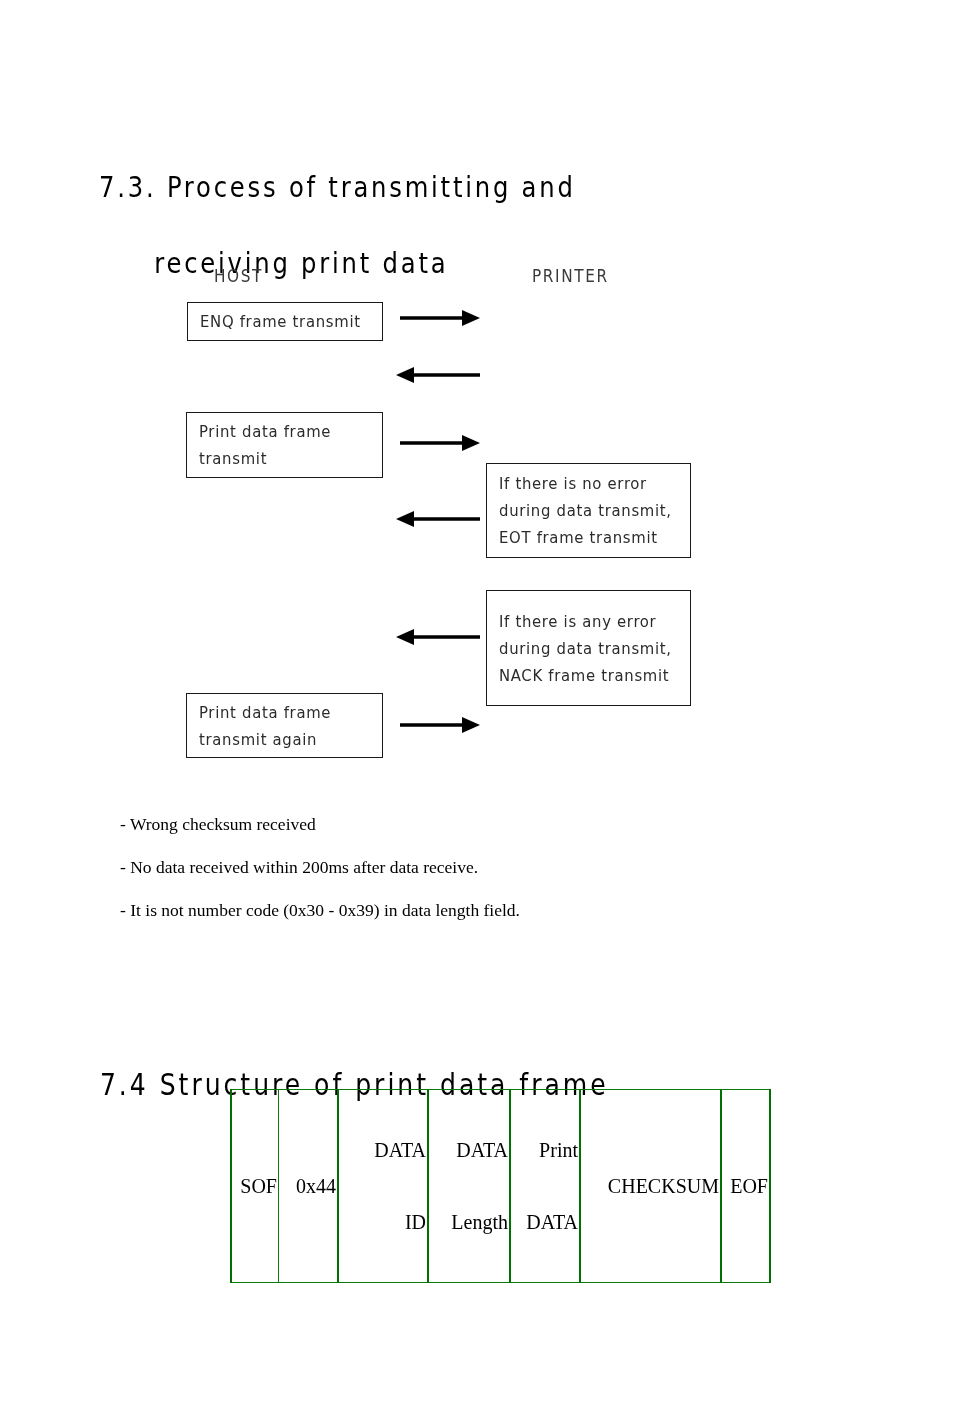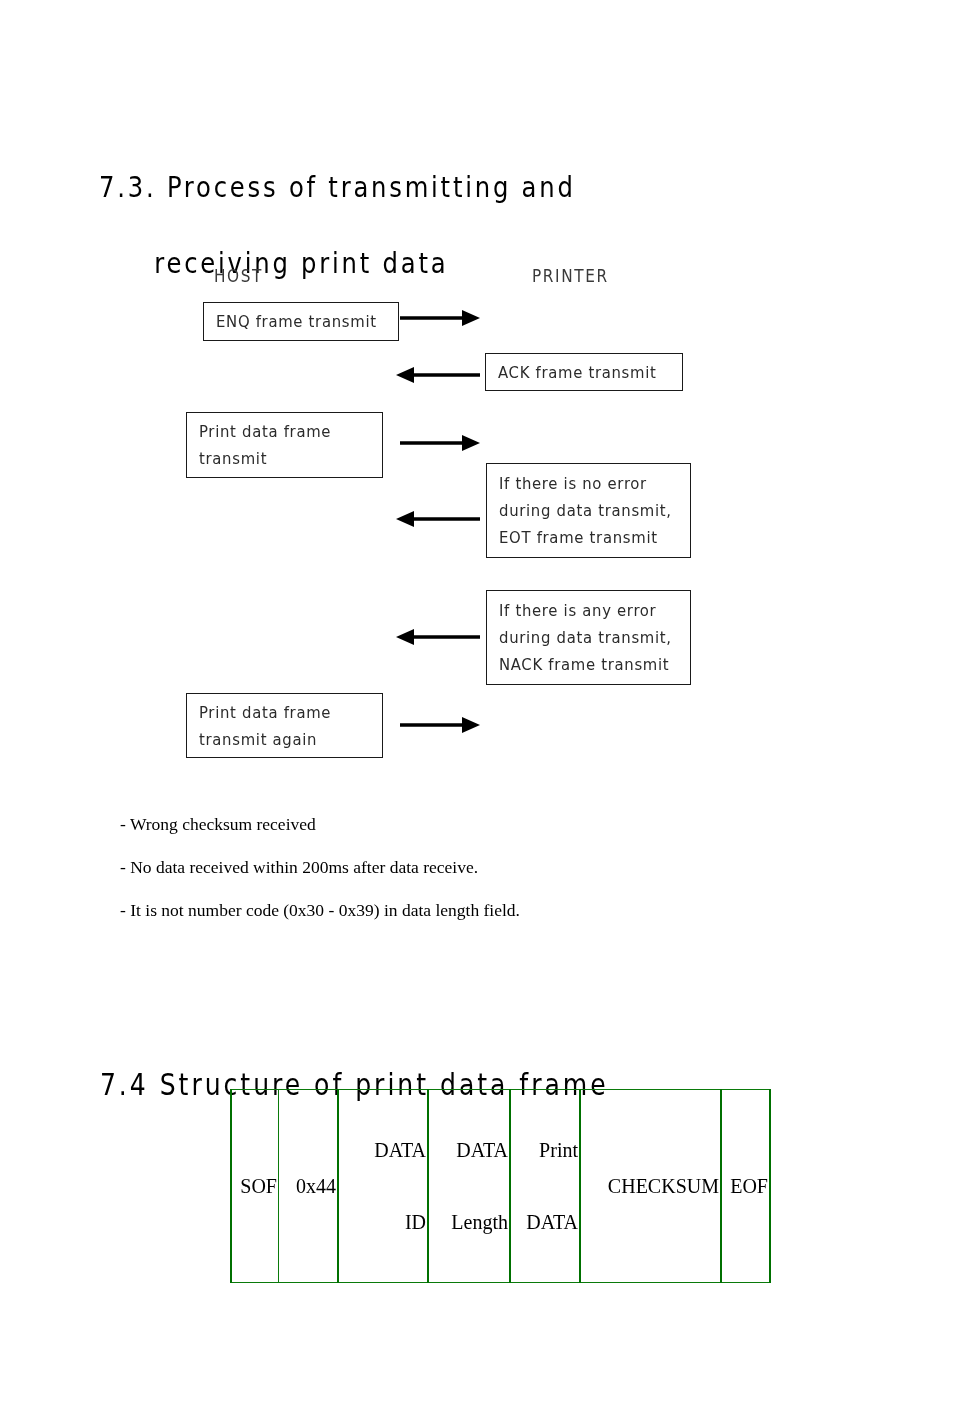--- a/index.html
+++ b/index.html
@@ -63,25 +63,25 @@
     color: #2b2b2b;
     line-height: 27px;
     padding: 0 12px;
     display: flex;
     flex-direction: column;
     justify-content: center;
     white-space: pre;
   }
   .flow-box .ln { display: block; }
 
-  #box-enq        { left: 203px; top: 302px; width: 196px; height: 39px; }
+  #box-enq        { left: 187px; top: 302px; width: 196px; height: 39px; }
   #box-ack        { left: 485px; top: 353px; width: 198px; height: 38px; }
   #box-printdata  { left: 186px; top: 412px; width: 197px; height: 66px; }
   #box-eot        { left: 486px; top: 463px; width: 205px; height: 95px; }
-  #box-nack       { left: 486px; top: 590px; width: 205px; height: 95px; }
+  #box-nack       { left: 486px; top: 590px; width: 205px; height: 116px; }
   #box-retry      { left: 186px; top: 693px; width: 197px; height: 65px; }
 
   
   #arrow-layer {
     position: absolute;
     left: 0; top: 0;
     width: 969px; height: 800px;
     pointer-events: none;
   }
 
@@ -156,23 +156,20 @@
 
 <div id="flow-diagram">
 
   <div class="col-label" id="label-host">HOST</div>
   <div class="col-label" id="label-printer">PRINTER</div>
 
   <div class="flow-box" id="box-enq">
     <span class="ln">ENQ frame transmit</span>
   </div>
 
-  <div class="flow-box" id="box-ack">
-    <span class="ln">ACK frame transmit</span>
-  </div>
 
   <div class="flow-box" id="box-printdata">
     <span class="ln">Print data frame</span>
     <span class="ln">transmit</span>
   </div>
 
   <div class="flow-box" id="box-eot">
     <span class="ln">If there is no error</span>
     <span class="ln">during data transmit,</span>
     <span class="ln">EOT frame transmit</span>

